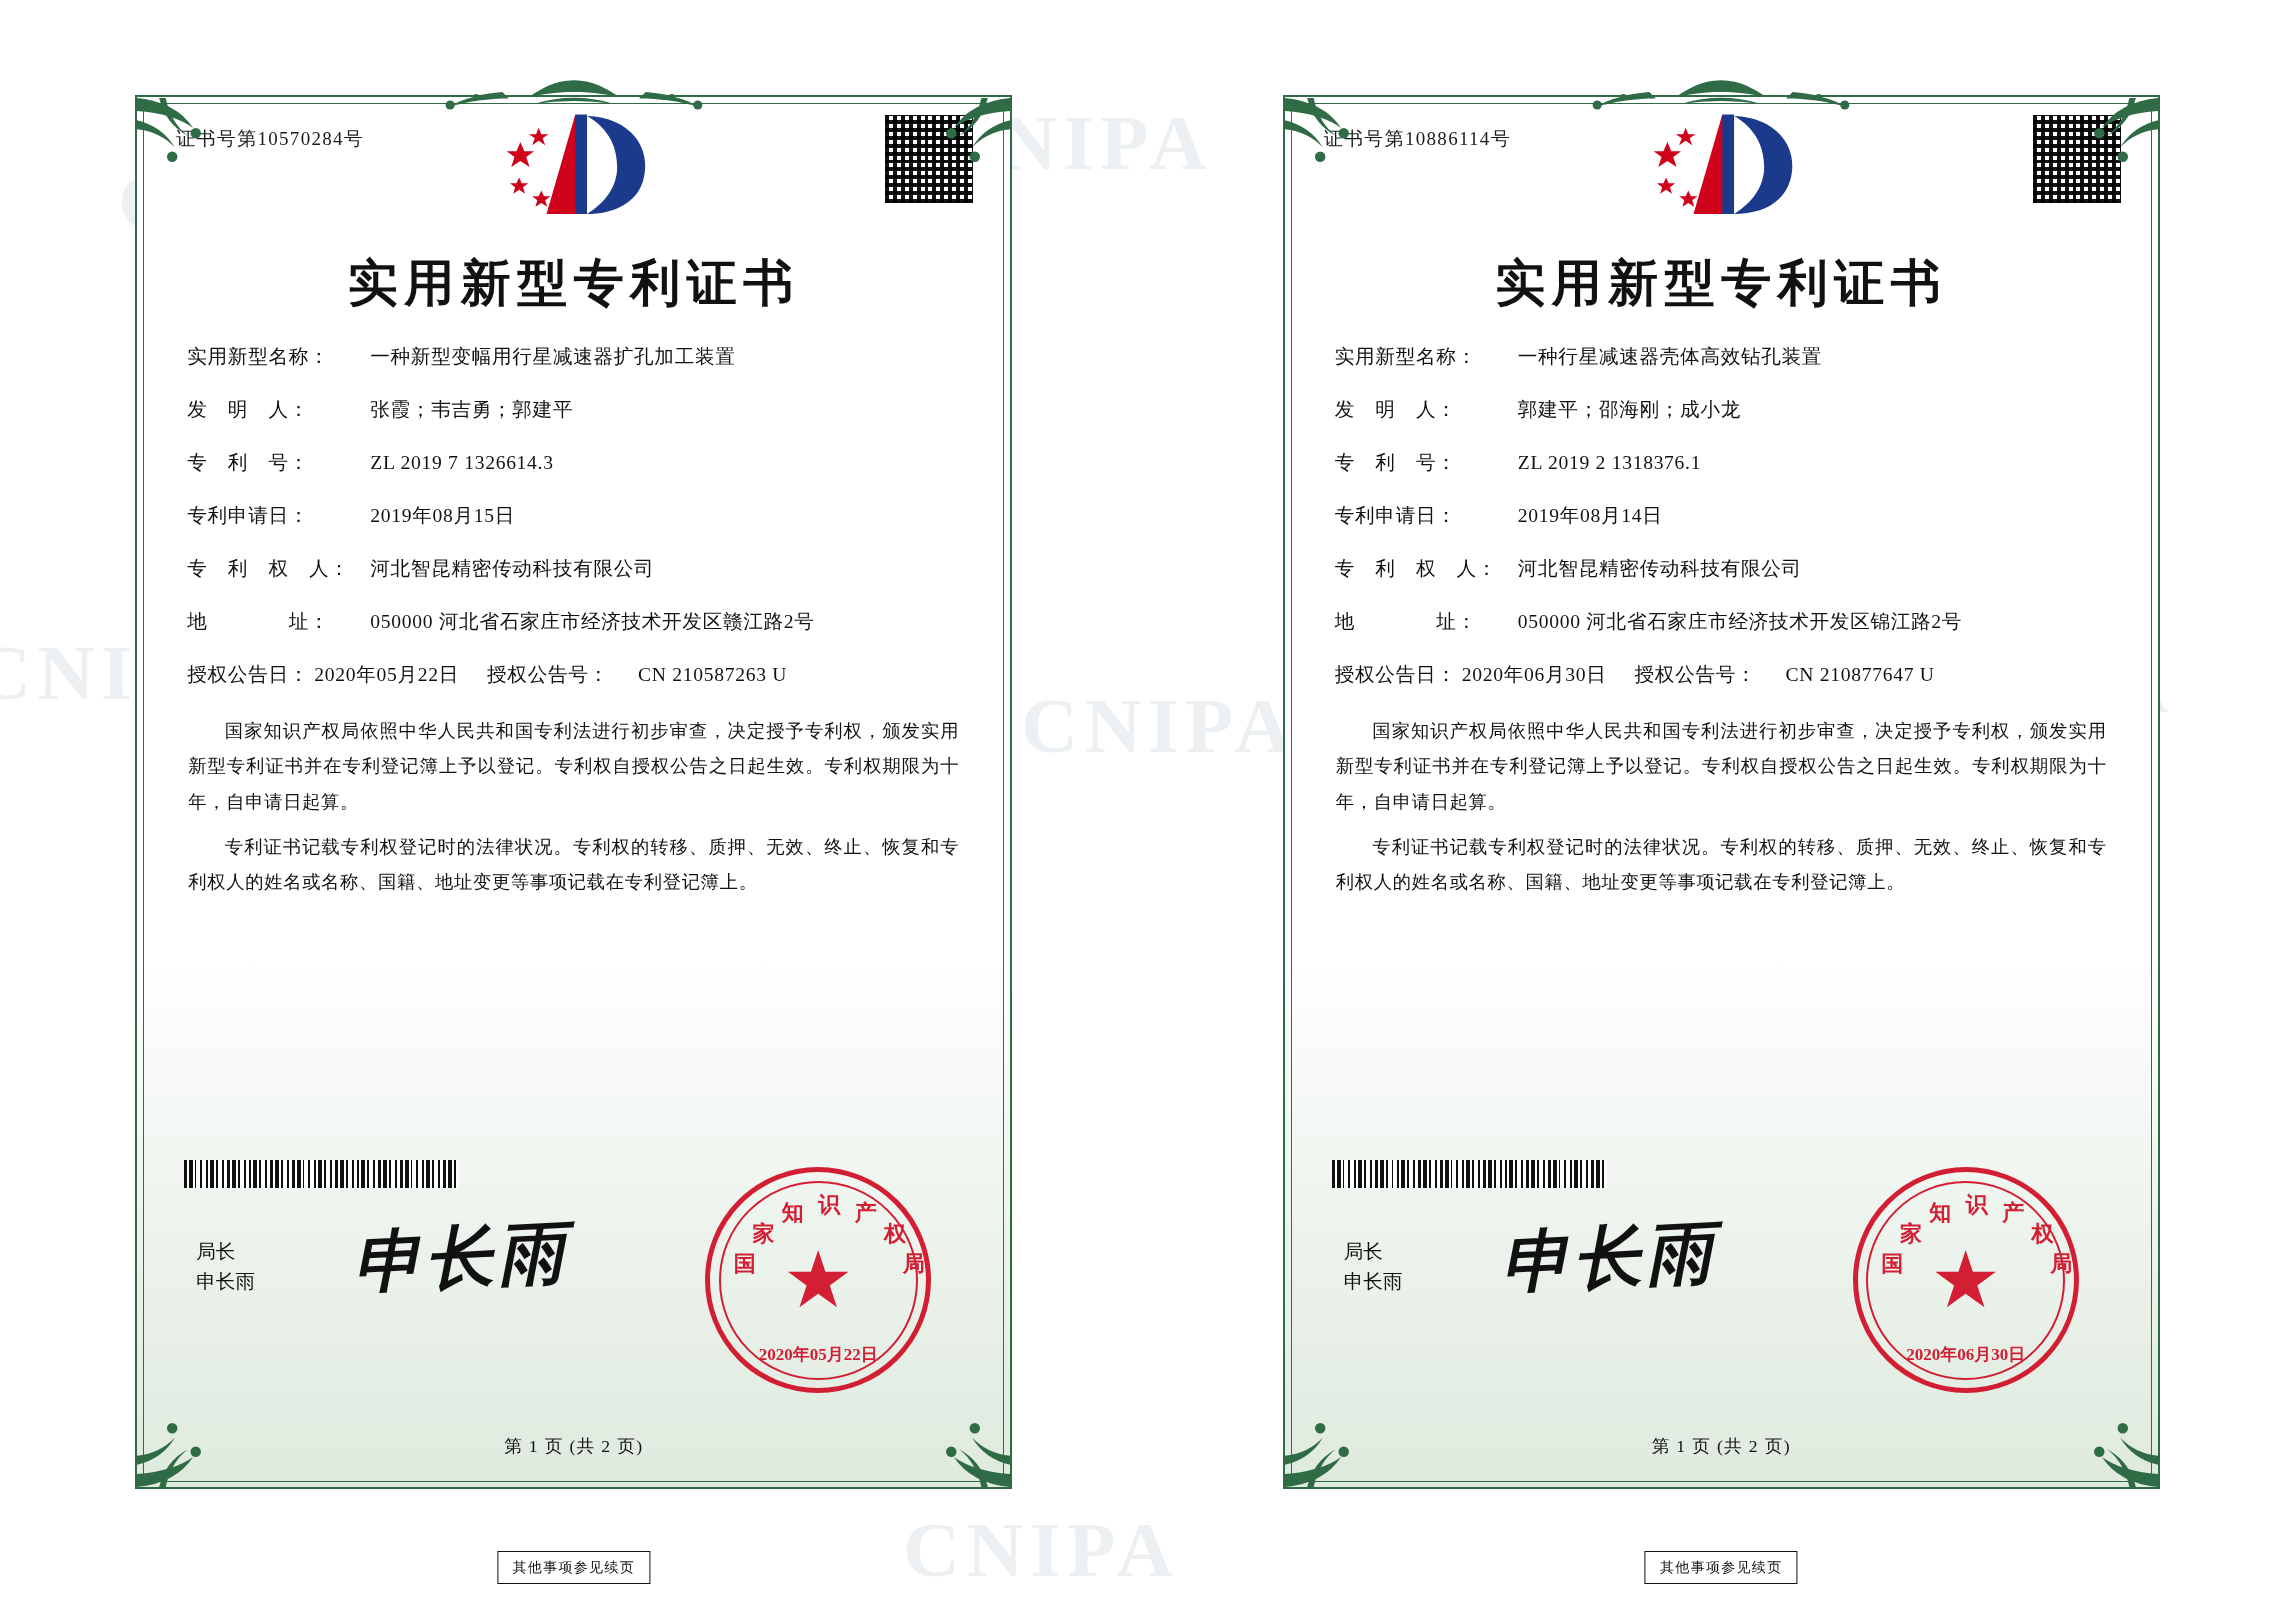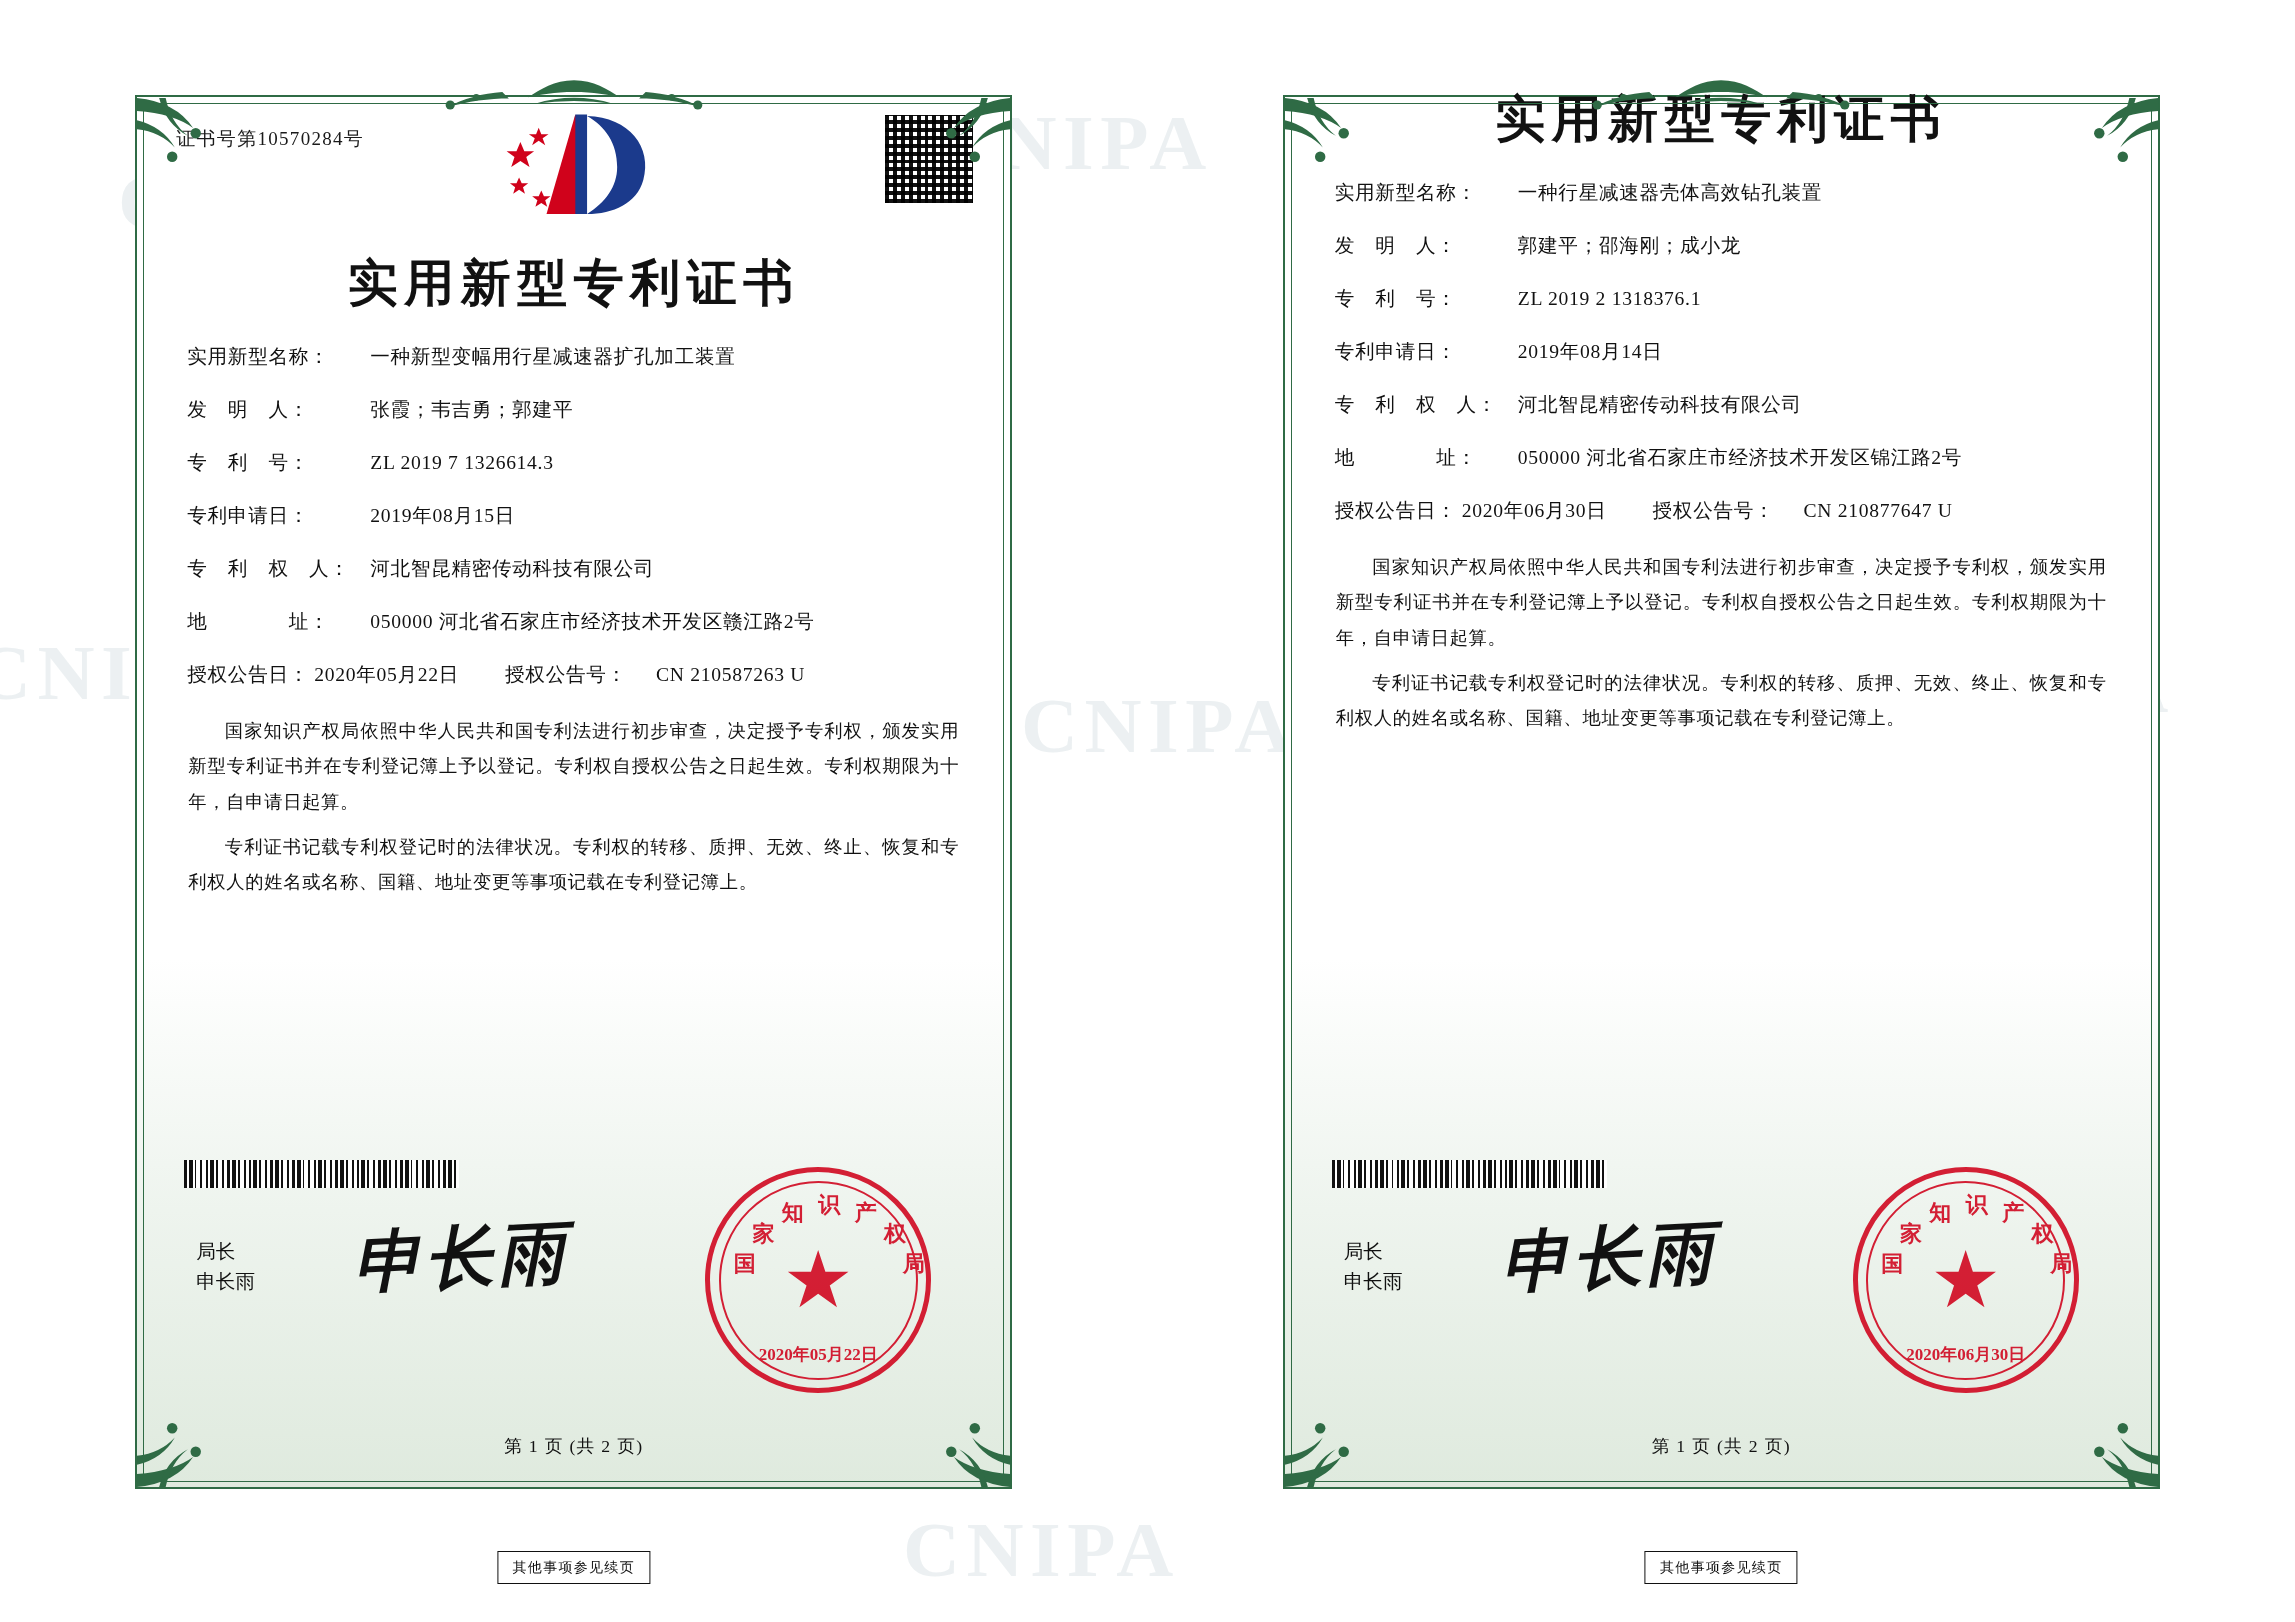--- a/index.html
+++ b/index.html
@@ -61,21 +61,21 @@
     color:#111;margin-top:-11.8px;margin-bottom:26px;
     font-family:"DejaVu Serif","Liberation Serif",serif;
   }
   .field{
     display:flex;align-items:baseline;font-size:19.6px;color:#111;
     padding:0 0 0 50px;margin-bottom:26px;letter-spacing:0.7px;
   }
   .f-label{white-space:pre;min-width:183px;}
   .f-value{flex:1;}
   .field.pair{padding-left:50px;}
-  .f-label2{white-space:pre;margin-left:46px;min-width:151px;}
+  .f-label2{white-space:pre;margin-left:28px;min-width:151px;}
   .body-text{
     margin:26px 51px 0 51px;font-size:18.3px;line-height:1.95;color:#111;
     text-align:justify;letter-spacing:0.7px;
   }
   .body-text p{margin:0 0 9.2px 0;text-indent:2em;}
   .footer-area{position:absolute;left:0;right:0;bottom:0;height:366px;}
   .barcode{
     position:absolute;left:47px;top:39px;width:275px;height:27.5px;
     background:repeating-linear-gradient(90deg,
       #111 0 2.6px,#fff 2.6px 4.6px,#111 4.6px 8.5px,#fff 8.5px 10.5px,
@@ -339,20 +339,37 @@
             <g fill="#2f6b45" transform="translate(150,150) scale(-1,-1)">
           <path d="M6 6 q60 6 86 46 -30-22-86-26z"></path>
           <path d="M6 40 q40 10 58 42 -22-24-58-28z"></path>
           <circle cx="96" cy="60" r="8"></circle>
               <circle cx="60" cy="96" r="8"></circle>
           <path d="M40 6 q10 40 44 58 -26-20-34-58z"></path>
         </g>
           </svg>
       </div>
 
+      <div class="head-row">
+        <div class="cert-no">证书号第10886114号</div>
+        <div class="logo">
+          <svg width="170" height="118" viewBox="0 0 260 180">
+            <path d="M150 18 C215 20 250 66 236 116 C226 152 190 168 150 168 C178 150 196 126 196 96 C196 60 178 34 150 18 Z" fill="#1b3a8c"></path>
+            <path d="M132 16 L150 16 L150 168 L104 168 Z" fill="#1b3a8c"></path>
+            <path d="M132 16 L132 168 L88 168 Z" fill="#d0021b"></path>
+            <g fill="#d0021b">
+              <polygon points="48,58 54,72 69,72 57,81 62,96 48,87 34,96 39,81 27,72 42,72"></polygon>
+              <polygon points="76,36 80,46 91,46 82,52 86,63 76,56 66,63 70,52 61,46 72,46"></polygon>
+              <polygon points="46,112 50,121 60,121 52,127 55,137 46,131 37,137 40,127 32,121 42,121"></polygon>
+              <polygon points="80,132 84,141 94,141 86,147 89,157 80,151 71,157 74,147 66,141 76,141"></polygon>
+            </g>
+          </svg>
+        </div>
+        <div class="qr"></div>
+      </div>
 
       <div class="title">实用新型专利证书</div>
 
       <div class="field">
         <span class="f-label">实用新型名称：</span>
         <span class="f-value">一种行星减速器壳体高效钻孔装置</span>
       </div>
       <div class="field">
         <span class="f-label">发　明　人：</span>
         <span class="f-value">郭建平；邵海刚；成小龙</span>

